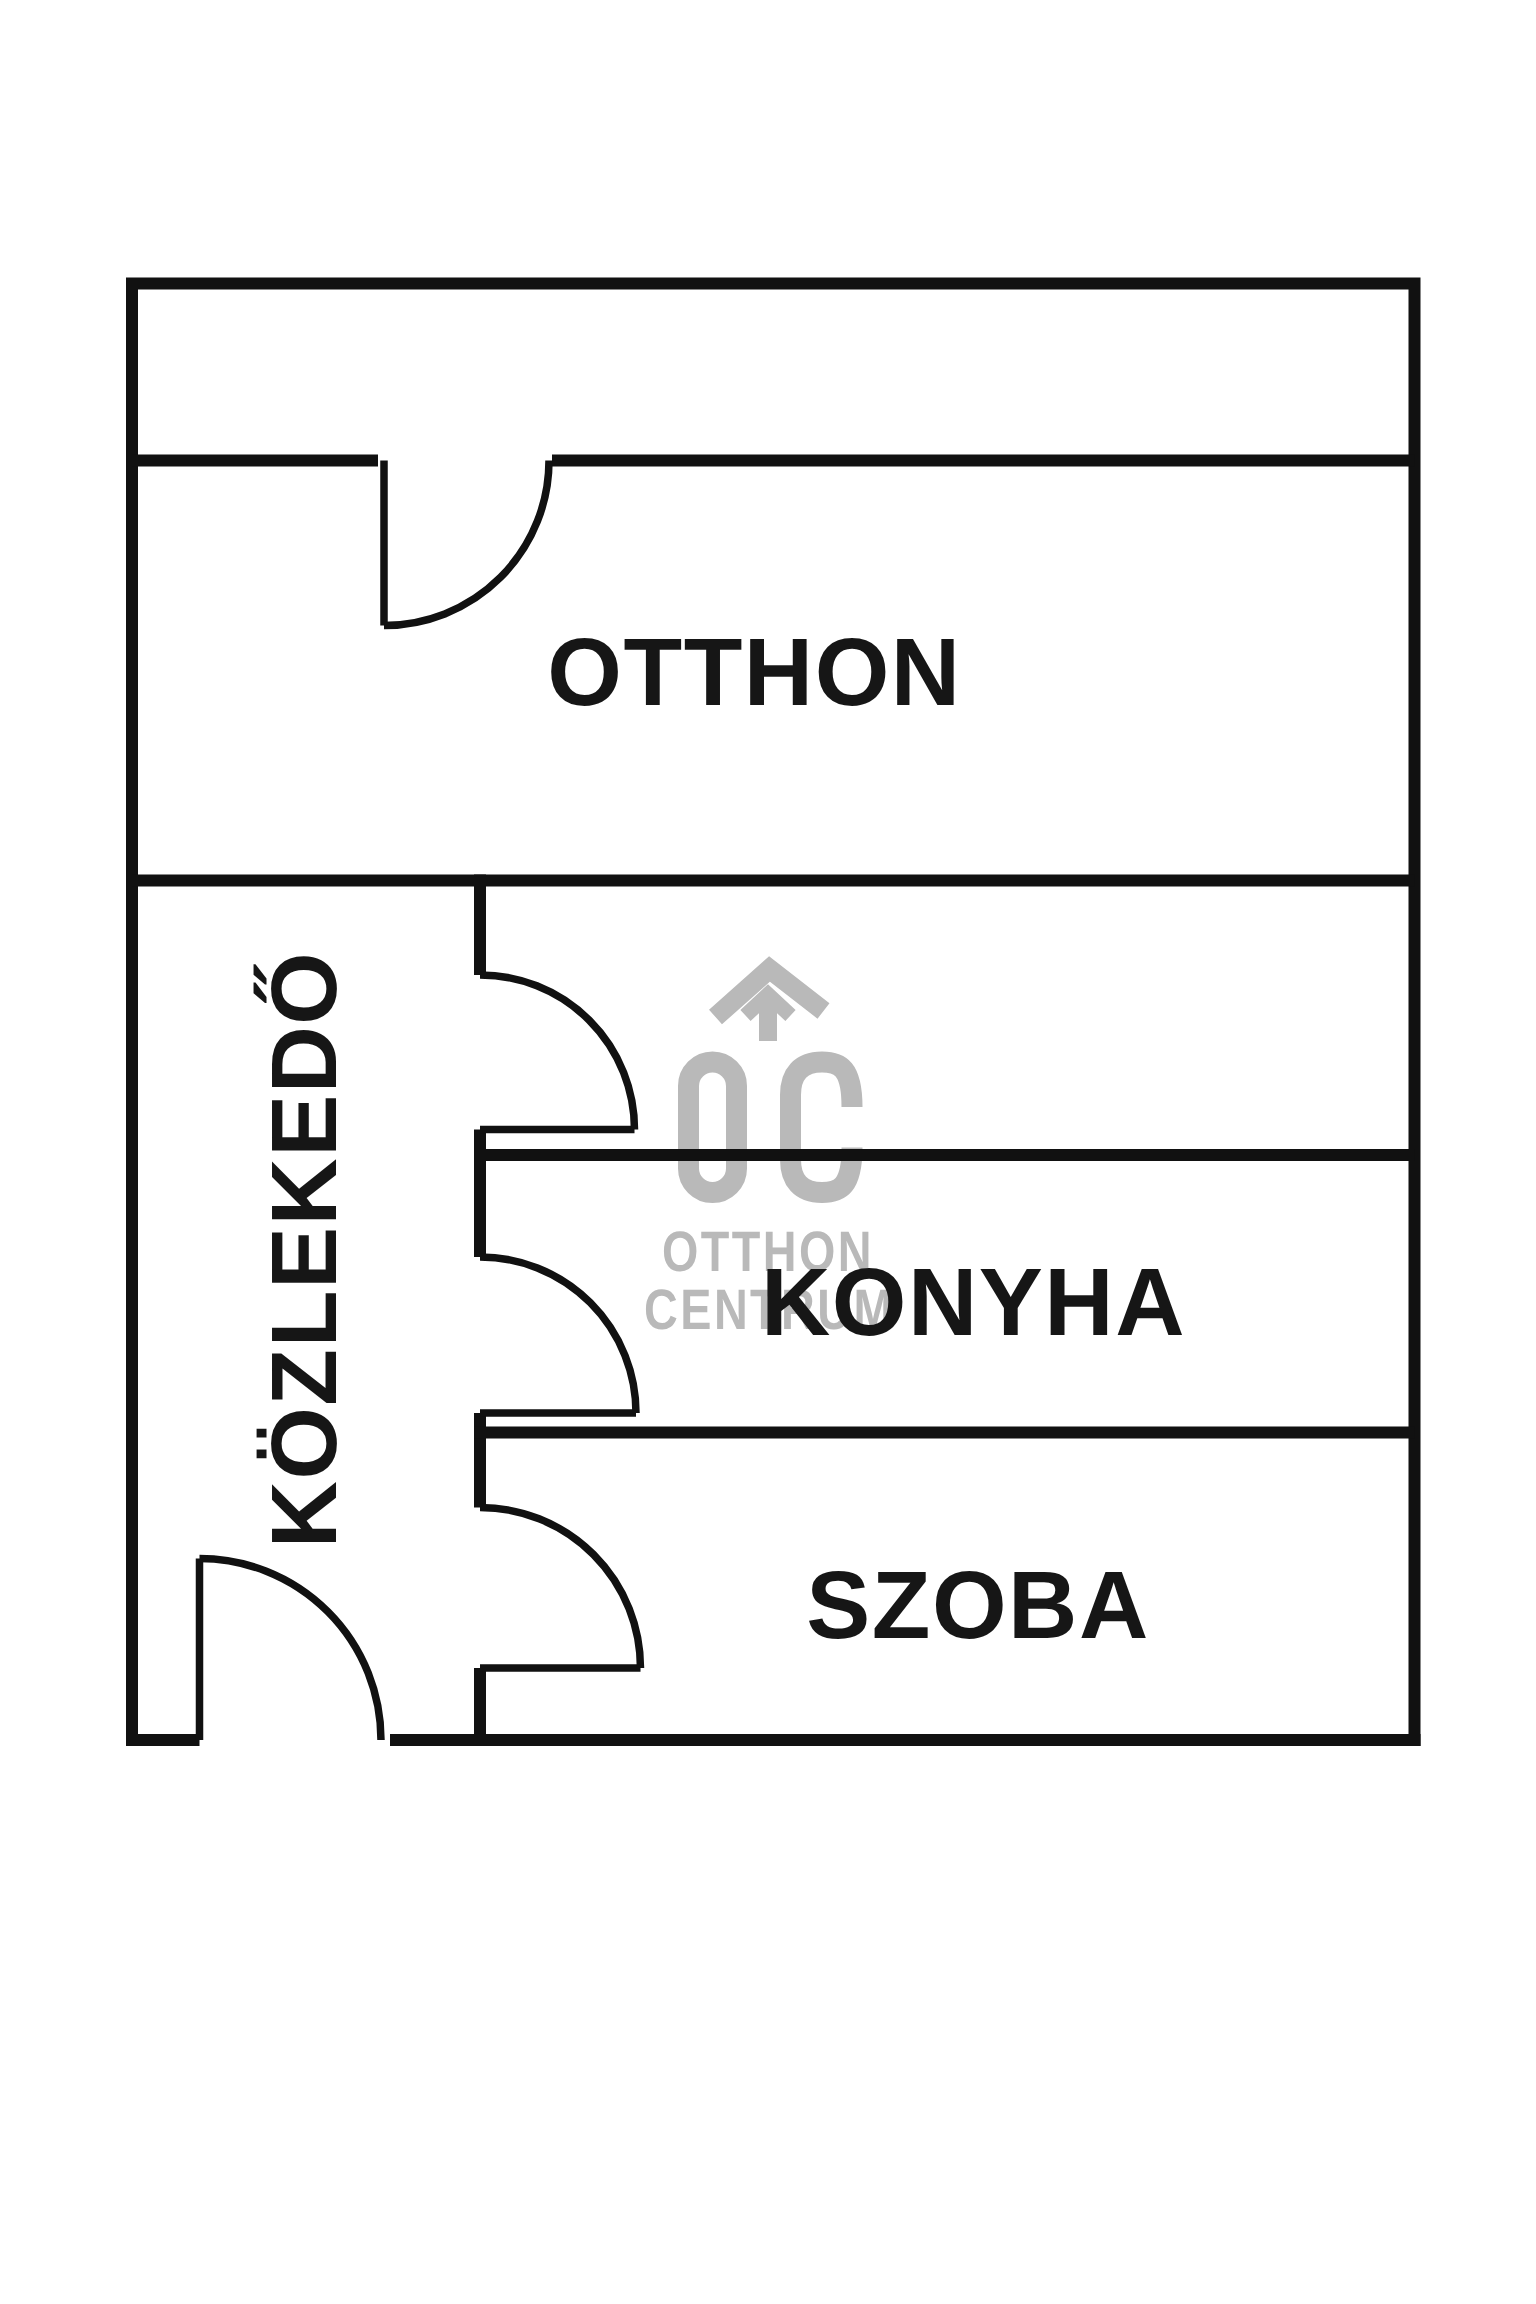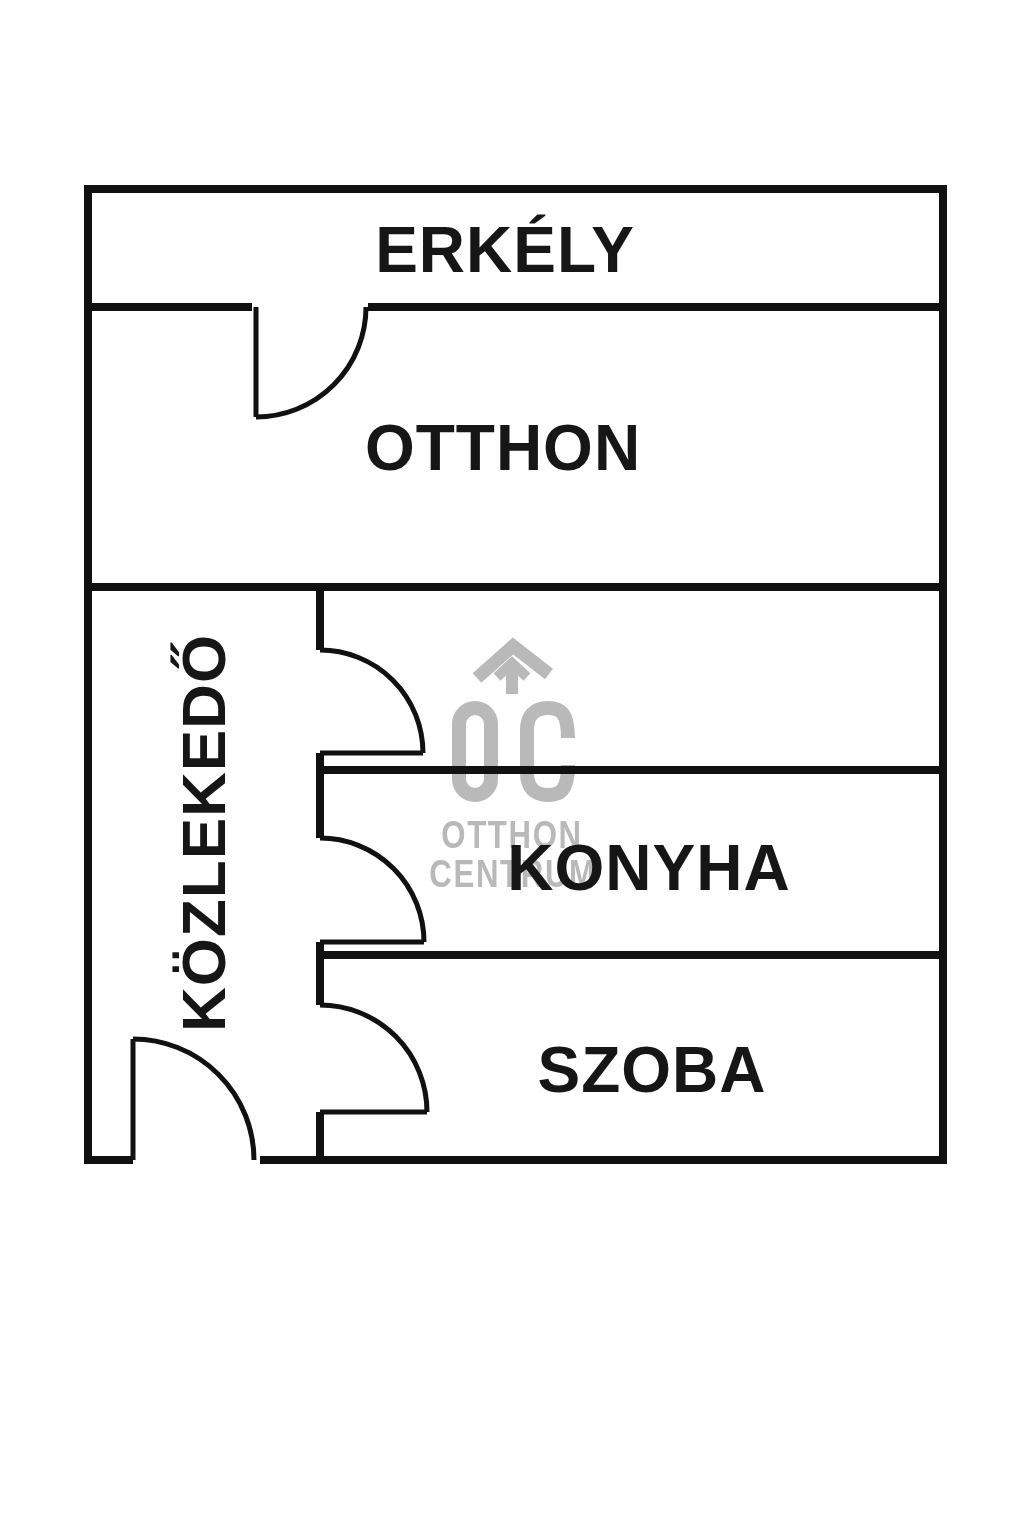--- a/index.html
+++ b/index.html
@@ -88,19 +88,18 @@
       <path d="M320,1005 A107,107 0 0 1 427,1112"></path>
 
       <path d="M133,1039 V1160"></path>
       <path d="M133,1039 A121,121 0 0 1 254,1160"></path>
     </g>
   </svg>
 
   <div class="wm-text" style="left:512px;top:835px;">OTTHON</div>
   <div class="wm-text" style="left:513px;top:874px;">CENTRUM</div>
 
-  <div class="room-label" style="left:505px;top:250px;">ERKÉLY</div>
   <div class="room-label" style="left:503px;top:448px;">OTTHON</div>
   <div class="room-label" style="left:649px;top:868px;text-align:right;">KONYHA</div>
   <div class="room-label" style="left:652px;top:1070px;">SZOBA</div>
   <div class="room-label rotated" style="left:204px;top:833px;">KÖZLEKEDŐ</div>
 
 </div>
 
 </body></html>

